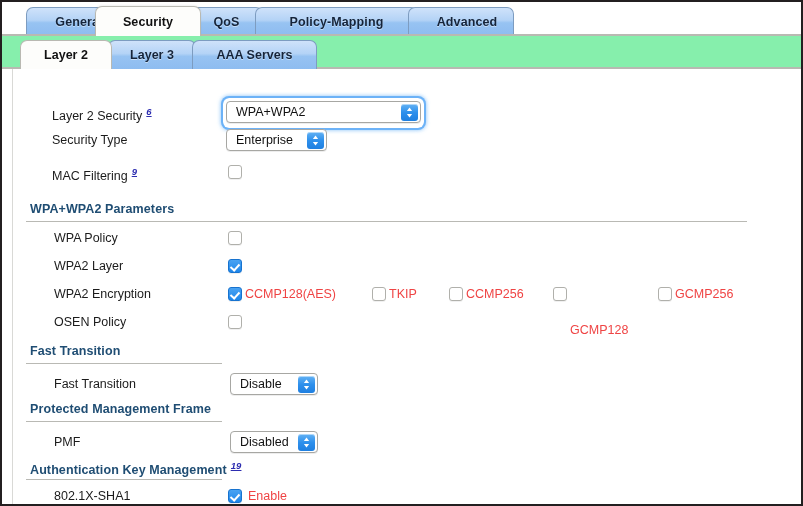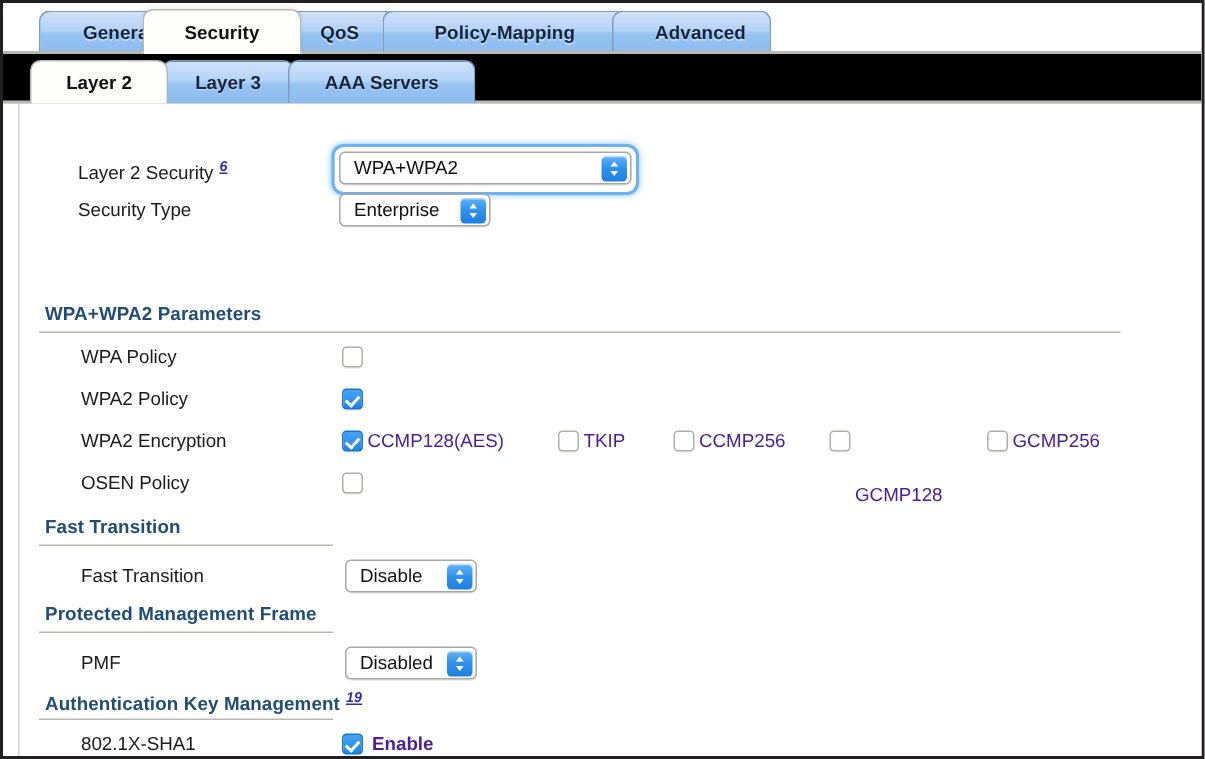--- a/index.html
+++ b/index.html
@@ -41,21 +41,21 @@
   .tabrow1-underline{
     position:absolute;left:0;top:32px;width:100%;height:2px;background:#b9b9b2;
   }
   .tabrow1-underline .notch{
     position:absolute;top:0;left:93px;width:106px;height:2px;background:#fdfdfb;
   }
 
   
   .tabrow2{
     position:absolute;left:0;top:34px;width:100%;height:33px;
-    background:#000000;border-bottom:2px solid #b9b9b2;box-sizing:border-box;
+    background:#86efac;border-bottom:2px solid #b9b9b2;box-sizing:border-box;
   }
   .tab2{
     position:absolute;top:4px;height:29px;box-sizing:border-box;
     border:1px solid #7d9cc0;border-bottom:none;border-radius:7px 7px 0 0;
     background:linear-gradient(to bottom,#cfe2fa 0%,#b4d3f6 45%,#97c3f2 55%,#8ebcf0 100%);
     color:#15243a;font-weight:bold;font-size:12.5px;
     display:flex;align-items:center;justify-content:center;
     text-shadow:0 1px 0 rgba(255,255,255,.45);
   }
   .tab2.sel{background:#fdfdfb;border-color:#b9b9b2;color:#111;z-index:5;}
@@ -113,21 +113,21 @@
     box-shadow:0 1px 0 rgba(0,0,0,.06);
   }
   .cb.on{
     background:linear-gradient(to bottom,#4aa3f2 0%,#1e86ea 100%);
     border-color:#1773cf;
   }
   .cb.on::after{
     content:"";position:absolute;left:3px;top:2px;width:4px;height:7px;
     border:solid #ffffff;border-width:0 2px 2px 0;transform:rotate(42deg);
   }
-  .cbtext{position:absolute;font-size:12.5px;color:#4c1d95;line-height:14px;white-space:nowrap;}
+  .cbtext{position:absolute;font-size:12.5px;color:#ef4444;line-height:14px;white-space:nowrap;}
 
   
   .sect{position:absolute;left:0;width:100%;}
   .sect .h{
     position:absolute;left:28px;font-size:12.5px;font-weight:bold;
     color:#1f4d73;white-space:nowrap;letter-spacing:.1px;
   }
   .sect .h sup.fn{color:#2d2db0;}
   .rule{position:absolute;left:24px;height:1px;background:#b9b9b4;}
 </style>
@@ -199,33 +199,39 @@
             <span class="sel-btn">
               <svg width="11" height="13" viewBox="0 0 11 13">
                 <path d="M5.5 1.6 L8.1 5.0 L2.9 5.0 Z" fill="#ffffff"></path>
                 <path d="M5.5 11.4 L8.1 8.0 L2.9 8.0 Z" fill="#ffffff"></path>
               </svg>
             </span>
           </div>
         </div>
       </div>
 
+      <div class="row" style="top:95px;">
+        <div class="lbl ind" style="line-height:16px;">
+          <span>MAC Filtering</span><sup class="fn">9</sup>
+        </div>
+        <div class="cb" style="left:226px;top:1px;"></div>
+      </div>
 
       <div class="sect">
         <div class="h" style="top:133px;">WPA+WPA2 Parameters</div>
         <div class="rule" style="top:152px;width:721px;"></div>
       </div>
 
       <div class="row" style="top:161px;">
         <div class="lbl ind2" style="line-height:16px;">WPA Policy</div>
         <div class="cb" style="left:226px;top:1px;"></div>
       </div>
 
       <div class="row" style="top:189px;">
-        <div class="lbl ind2" style="line-height:16px;">WPA2 Policy</div>
+        <div class="lbl ind2" style="line-height:16px;">WPA2 Layer</div>
         <div class="cb on" style="left:226px;top:1px;"></div>
       </div>
 
       <div class="row" style="top:217px;">
         <div class="lbl ind2" style="line-height:16px;">WPA2 Encryption</div>
 
         <div class="cb on" style="left:226px;top:1px;"></div>
         <div class="cbtext" style="left:243px;top:1px;">CCMP128(AES)</div>
 
         <div class="cb" style="left:370px;top:1px;"></div>
@@ -289,18 +295,18 @@
       <div class="sect">
         <div class="h" style="top:391px;">
           <span>Authentication Key Management</span><sup class="fn">19</sup>
         </div>
         <div class="rule" style="top:410px;width:196px;"></div>
       </div>
 
       <div class="row" style="top:419px;">
         <div class="lbl ind2" style="line-height:16px;">802.1X-SHA1</div>
         <div class="cb on" style="left:226px;top:1px;"></div>
-        <div class="cbtext" style="left:246px;top:1px;font-weight:bold;">Enable</div>
+        <div class="cbtext" style="left:246px;top:1px;">Enable</div>
       </div>
 
     </div>
   </div>
 </div>
 
 </body></html>

